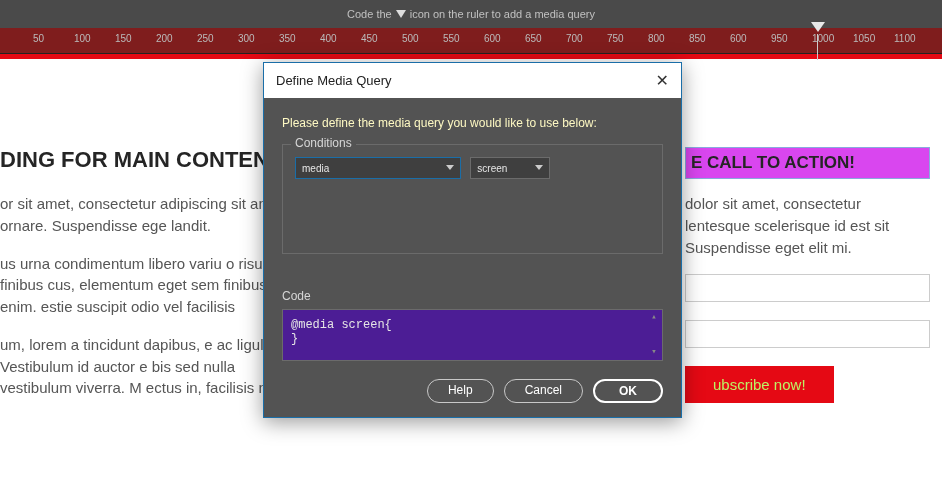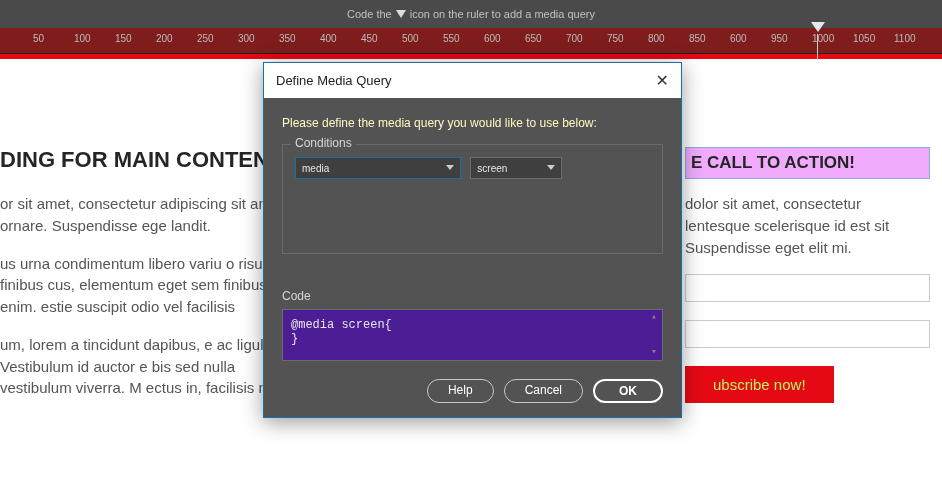--- a/index.html
+++ b/index.html
@@ -96,21 +96,21 @@
     position:absolute;
     right:12px;
     top:88px;
     width:245px;
   }
   .rightcol h3 {
     font-size:17px;
     color:#252525;
     padding:5px;
     border:1px solid #88aadd;
-    background:#f0abfc;
+    background:#d946ef;
     margin-bottom:14px;
     white-space:nowrap;
   }
   .inputfield {
     border:1px solid #ccc;
     height:28px;
     width:100%;
     margin-bottom:18px;
     background:#fff;
   }
@@ -187,21 +187,21 @@
   .sel .chev {
     position:absolute;
     right:6px;
     top:7px;
     width:0;height:0;
     border-left:4px solid transparent;
     border-right:4px solid transparent;
     border-top:5px solid #ccc;
   }
   .sel.first { width:166px; margin-right:6px;}
-  .sel.second { width:92px; border-color:#6b6b6b;}
+  .sel.second { width:80px; border-color:#6b6b6b;}
   .codelabel {
     color:#d6d6d6;
     font-size:12px;
     margin-bottom:6px;
   }
   .codebox {
     background:#4c1d95;
     border:1px solid #6b6b6b;
     padding:8px;
     font-family:"Courier New",monospace;

